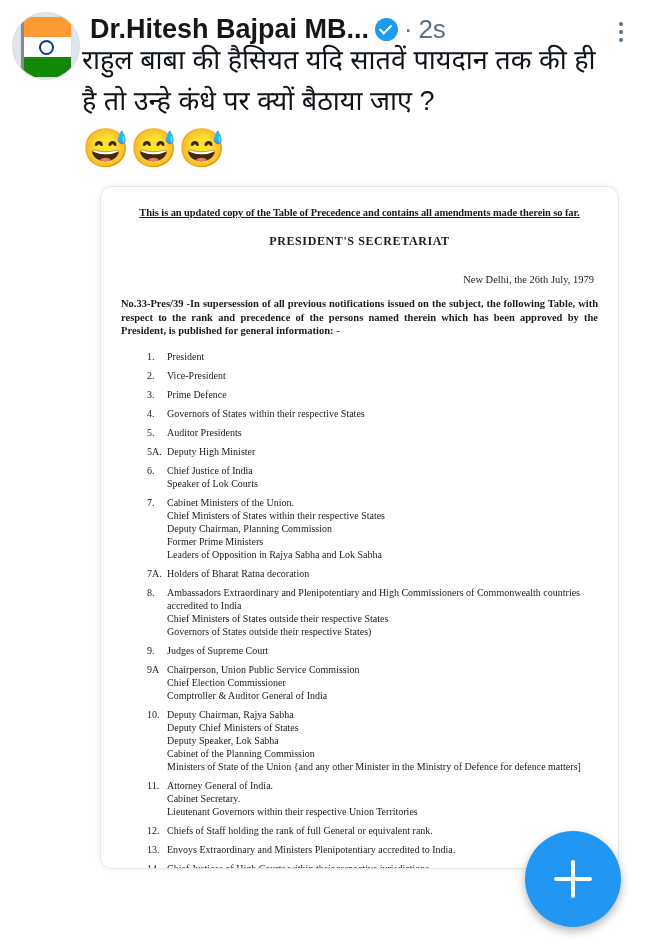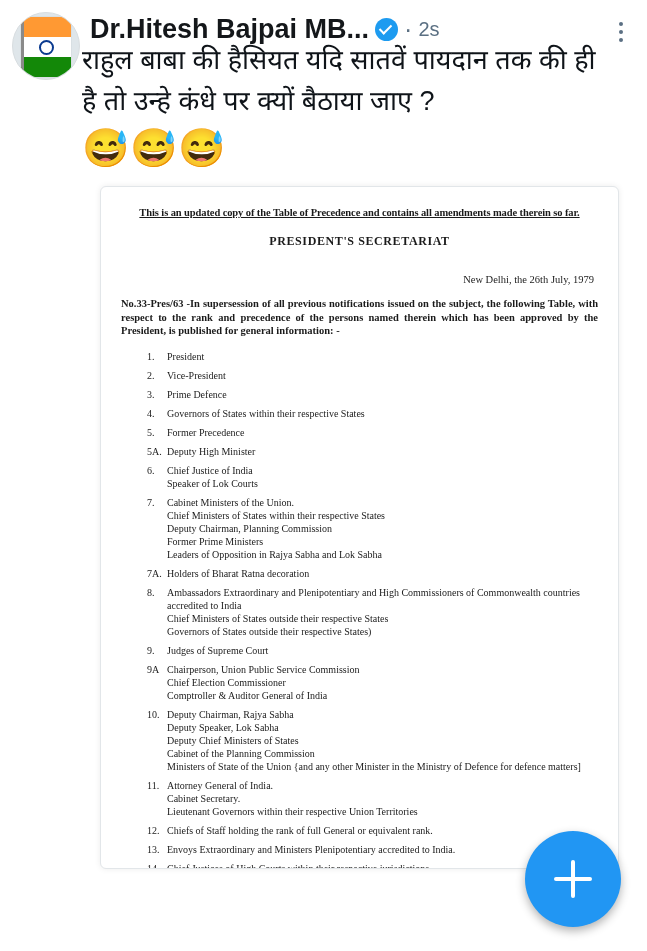--- a/index.html
+++ b/index.html
@@ -108,21 +108,21 @@
     border-width: 0 2.5px 2.5px 0;
     transform: rotate(45deg);
   }
   .dot-sep {
     color: #5b7083;
     font-size: 25px;
     line-height: 30px;
   }
   .timestamp {
     color: #5b7083;
-    font-size: 20px;
+    font-size: 26px;
     line-height: 30px;
   }
   .more-menu {
     width: 28px;
     min-width: 28px;
     display: flex;
     flex-direction: column;
     align-items: center;
     justify-content: flex-start;
     gap: 4px;
@@ -151,21 +151,21 @@
   .emojis {
     font-size: 38px;
     line-height: 48px;
     margin-top: 2px;
     letter-spacing: 1px;
   }
   .doc-card {
     margin: 14px 14px 0 100px;
     background: #ffffff;
     border: 1px solid #e2e6e9;
-    border-radius: 6px;
+    border-radius: 12px;
     box-shadow: 0 0 6px rgba(0,0,0,0.08);
     padding: 20px 20px 8px 20px;
     box-sizing: border-box;
     width: 519px;
     height: 683px;
     overflow: hidden;
     font-family: "Liberation Serif", serif;
     color: #1b1b1b;
   }
   .doc-note {
@@ -276,21 +276,21 @@
 
   <div class="post-body">
     <div class="tweet-text">राहुल बाबा की हैसियत यदि सातवें पायदान तक की ही है तो उन्हे कंधे पर क्यों बैठाया जाए ?</div>
     <div class="emojis">😅😅😅</div>
   </div>
 
   <div class="doc-card">
     <div class="doc-note">This is an updated copy of the Table of Precedence and contains all amendments made therein so far.</div>
     <div class="doc-title">PRESIDENT'S SECRETARIAT</div>
     <div class="doc-place">New Delhi, the 26th July, 1979</div>
-    <div class="doc-para">No.33-Pres/63   -In supersession of all previous notifications issued on the subject, the following Table, with respect to the rank and precedence of the persons named therein which has been approved by the President, is published for general information: -</div>
+    <div class="doc-para">No.33-Pres/39   -In supersession of all previous notifications issued on the subject, the following Table, with respect to the rank and precedence of the persons named therein which has been approved by the President, is published for general information: -</div>
     <div class="doc-list">
         <div class="doc-row">
           <div class="doc-num">1.</div>
           <div class="doc-entries">
             <span class="doc-entry">President</span>
           </div>
         </div>
         <div class="doc-row">
           <div class="doc-num">2.</div>
           <div class="doc-entries">
@@ -305,21 +305,21 @@
         </div>
         <div class="doc-row">
           <div class="doc-num">4.</div>
           <div class="doc-entries">
             <span class="doc-entry">Governors of States within their respective States</span>
           </div>
         </div>
         <div class="doc-row">
           <div class="doc-num">5.</div>
           <div class="doc-entries">
-            <span class="doc-entry">Former Precedence</span>
+            <span class="doc-entry">Auditor Presidents</span>
           </div>
         </div>
         <div class="doc-row">
           <div class="doc-num">5A.</div>
           <div class="doc-entries">
             <span class="doc-entry">Deputy High Minister</span>
           </div>
         </div>
         <div class="doc-row">
           <div class="doc-num">6.</div>
@@ -363,22 +363,22 @@
           <div class="doc-entries">
             <span class="doc-entry">Chairperson, Union Public Service Commission</span>
             <span class="doc-entry">Chief Election Commissioner</span>
             <span class="doc-entry">Comptroller &amp; Auditor General of India</span>
           </div>
         </div>
         <div class="doc-row">
           <div class="doc-num">10.</div>
           <div class="doc-entries">
             <span class="doc-entry">Deputy Chairman, Rajya Sabha</span>
+            <span class="doc-entry">Deputy Chief Ministers of States</span>
             <span class="doc-entry">Deputy Speaker, Lok Sabha</span>
-            <span class="doc-entry">Deputy Chief Ministers of States</span>
             <span class="doc-entry">Cabinet of the Planning Commission</span>
             <span class="doc-entry">Ministers of State of the Union {and any other Minister in the Ministry of Defence for defence matters]</span>
           </div>
         </div>
         <div class="doc-row">
           <div class="doc-num">11.</div>
           <div class="doc-entries">
             <span class="doc-entry">Attorney General of India.</span>
             <span class="doc-entry">Cabinet Secretary.</span>
             <span class="doc-entry">Lieutenant Governors within their respective Union Territories</span>

